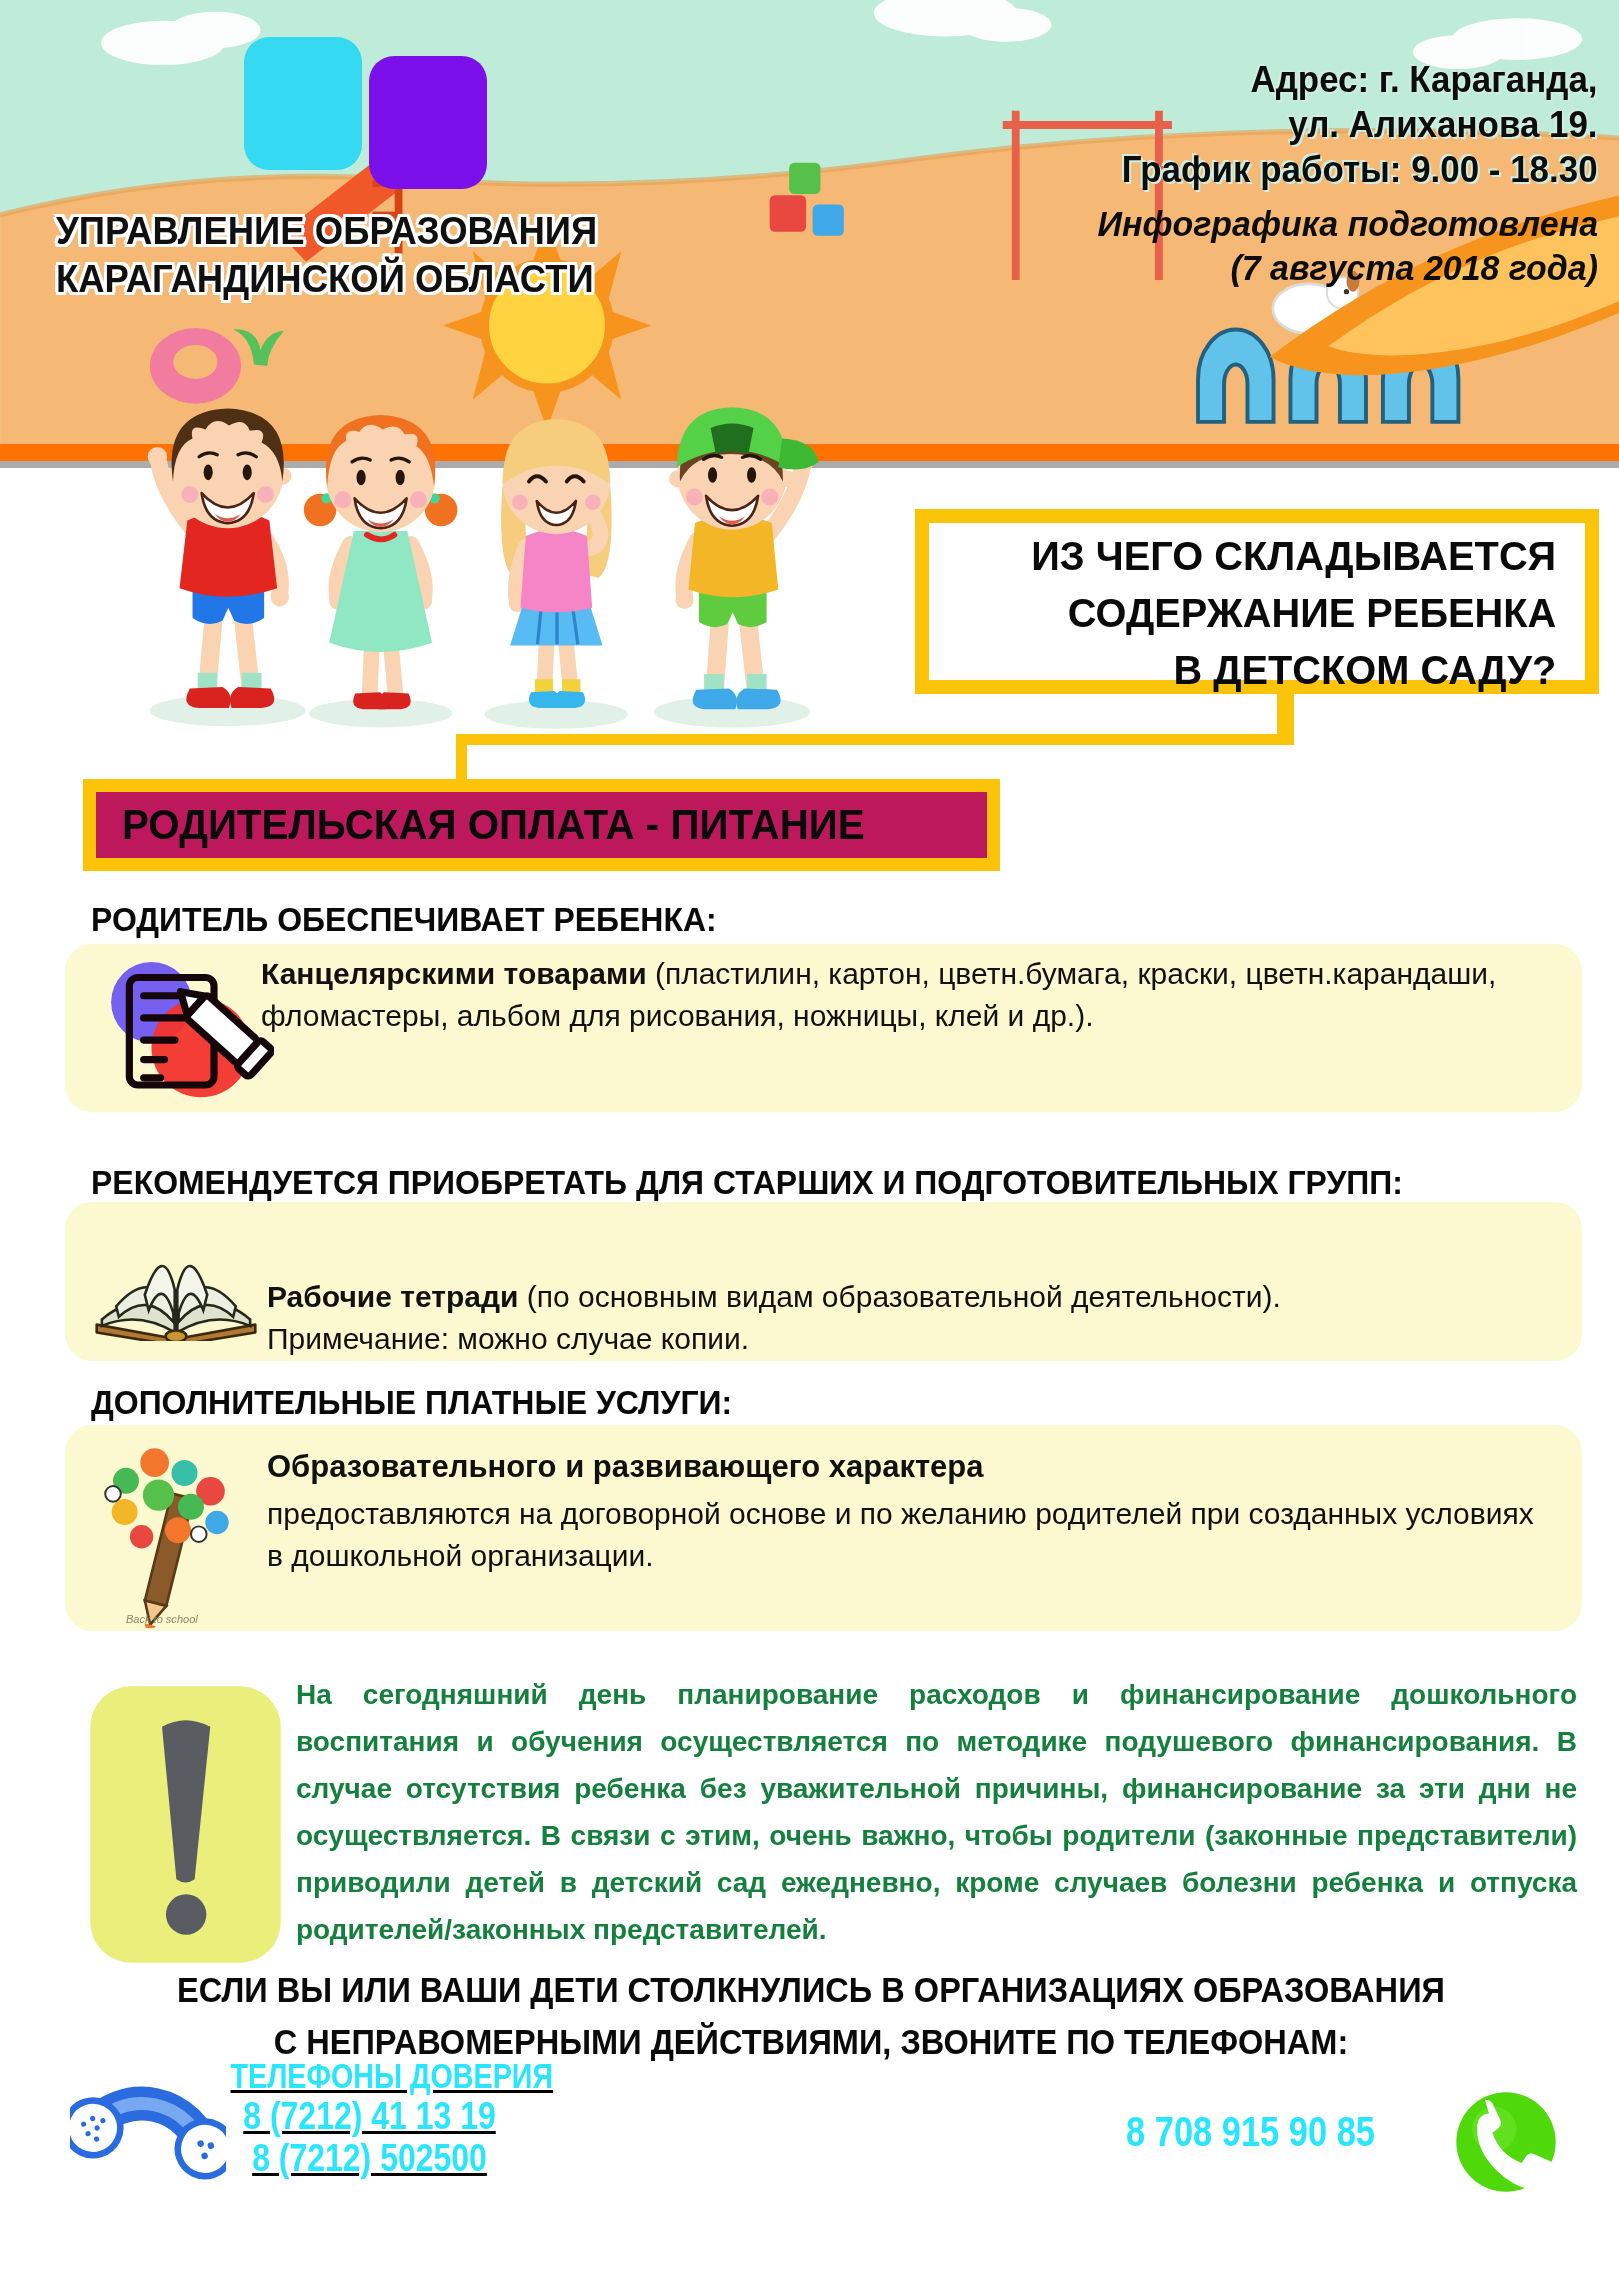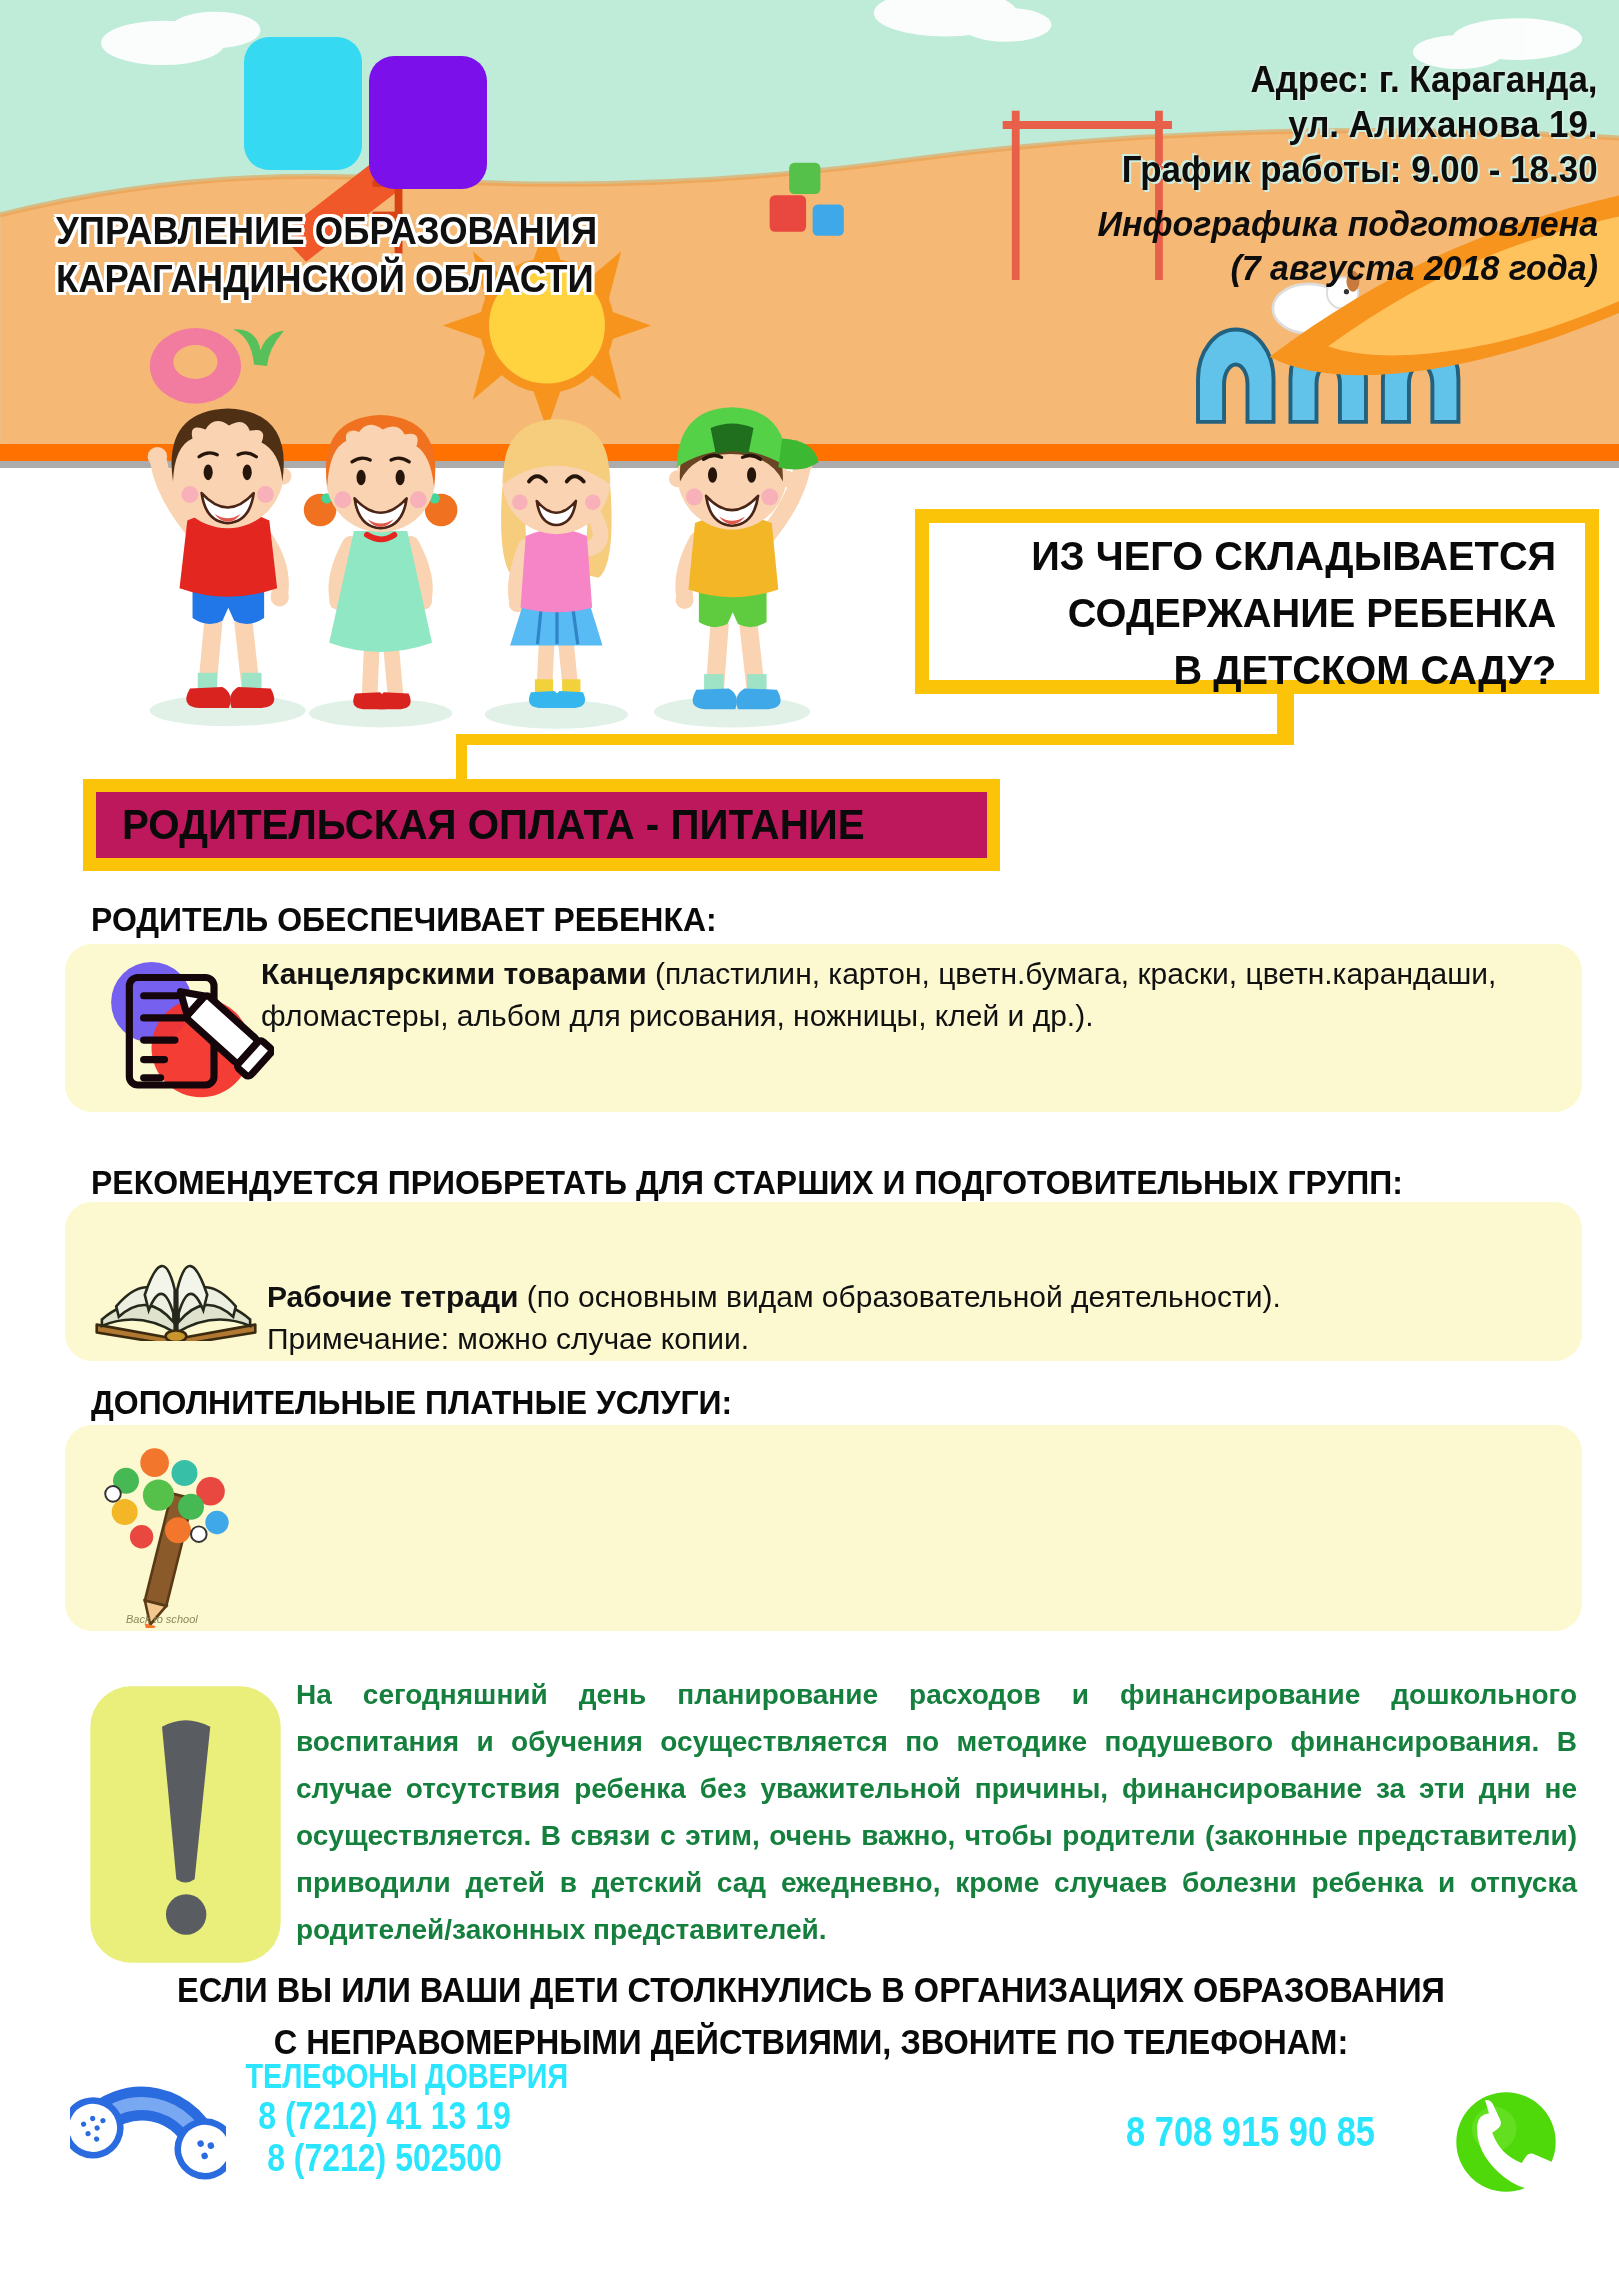--- a/index.html
+++ b/index.html
@@ -40,21 +40,21 @@
   .info-card{left:65px;width:1517px;background:#FCF8D0;border-radius:27px;}
   .card-text{font-size:30px;color:#111;line-height:42px;}
   .card-text b{font-weight:bold;}
   
   .warn-text{font-size:28px;font-weight:bold;color:#15803d;line-height:47px;text-align:justify;}
   .call-line{left:98px;width:1426px;text-align:center;font-size:35px;font-weight:bold;color:#0a0a0a;
              transform:scaleX(.93);transform-origin:center top;white-space:nowrap;}
   
   .cyan-big{color:#29E5FD;font-weight:bold;transform:scaleX(.82);transform-origin:center top;
             white-space:nowrap;}
-  .hotline-col{left:215px;top:2056px;width:339px;text-align:center;}
+  .hotline-col{left:200px;top:2056px;width:339px;text-align:center;text-decoration:underline;}
   .hotline-title{font-size:35px;line-height:39px;}
   .hotline-phone{font-size:39px;line-height:42px;}
   .wa-number{left:1068px;top:2108px;width:365px;text-align:center;font-size:42px;}
 </style>
 </head>
 <body>
 
 <div class="abs header-band">
   <svg width="1620" height="444" viewBox="0 0 2488 682">
     <rect x="0" y="0" width="2488" height="682" fill="#BFEBD9"></rect>
@@ -335,20 +335,24 @@
         <circle cx="110" cy="86" r="24" fill="#55C14A"></circle>
       <circle cx="160" cy="104" r="20" fill="#46B854"></circle>
         <circle cx="200" cy="128" r="18" fill="#3FA8E8"></circle>
       <circle cx="84" cy="150" r="18" fill="#E8483F"></circle>
         <circle cx="140" cy="140" r="20" fill="#F2762B"></circle>
       <circle cx="40" cy="84" r="12" fill="#fff" stroke="#333" stroke-width="3"></circle>
       <circle cx="172" cy="146" r="12" fill="#fff" stroke="#333" stroke-width="3"></circle>
     </g>
     <text x="60" y="282" font-size="17" font-style="italic" fill="#8A8A5A">Back to school</text>
   </svg>
+  <div class="abs" style="left:202px;top:22px;width:1276px;">
+    <div style="font-size:31px;font-weight:bold;color:#111;line-height:39px;">Образовательного и развивающего характера</div>
+    <div class="card-text" style="margin-top:6.5px;">предоставляются на договорной основе  и по желанию родителей при созданных условиях в дошкольной организации.</div>
+  </div>
 </div>
 
 <svg class="abs" style="left:89px;top:1685px;" width="193" height="279" viewBox="0 0 296 428">
   <rect x="2" y="2" width="292" height="424" rx="62" fill="#E9EF7A"></rect>
   <path d="M112,64 q36,-20 74,0 l-24,234 q-14,10 -28,0 z" fill="#595D62"></path>
   <circle cx="149" cy="352" r="31" fill="#595D62"></circle>
 </svg>
 <div class="abs warn-text" style="left:296px;top:1671px;width:1281px;">На сегодняшний день планирование расходов и финансирование дошкольного воспитания и обучения осуществляется по методике подушевого финансирования. В случае отсутствия ребенка без уважительной причины, финансирование за эти дни не осуществляется. В связи с этим, очень важно, чтобы родители (законные представители) приводили детей в детский сад ежедневно, кроме случаев болезни ребенка и отпуска родителей/законных представителей.</div>
 
 <div class="abs call-line" style="top:1970px;">ЕСЛИ ВЫ ИЛИ ВАШИ ДЕТИ СТОЛКНУЛИСЬ В ОРГАНИЗАЦИЯХ ОБРАЗОВАНИЯ</div>

